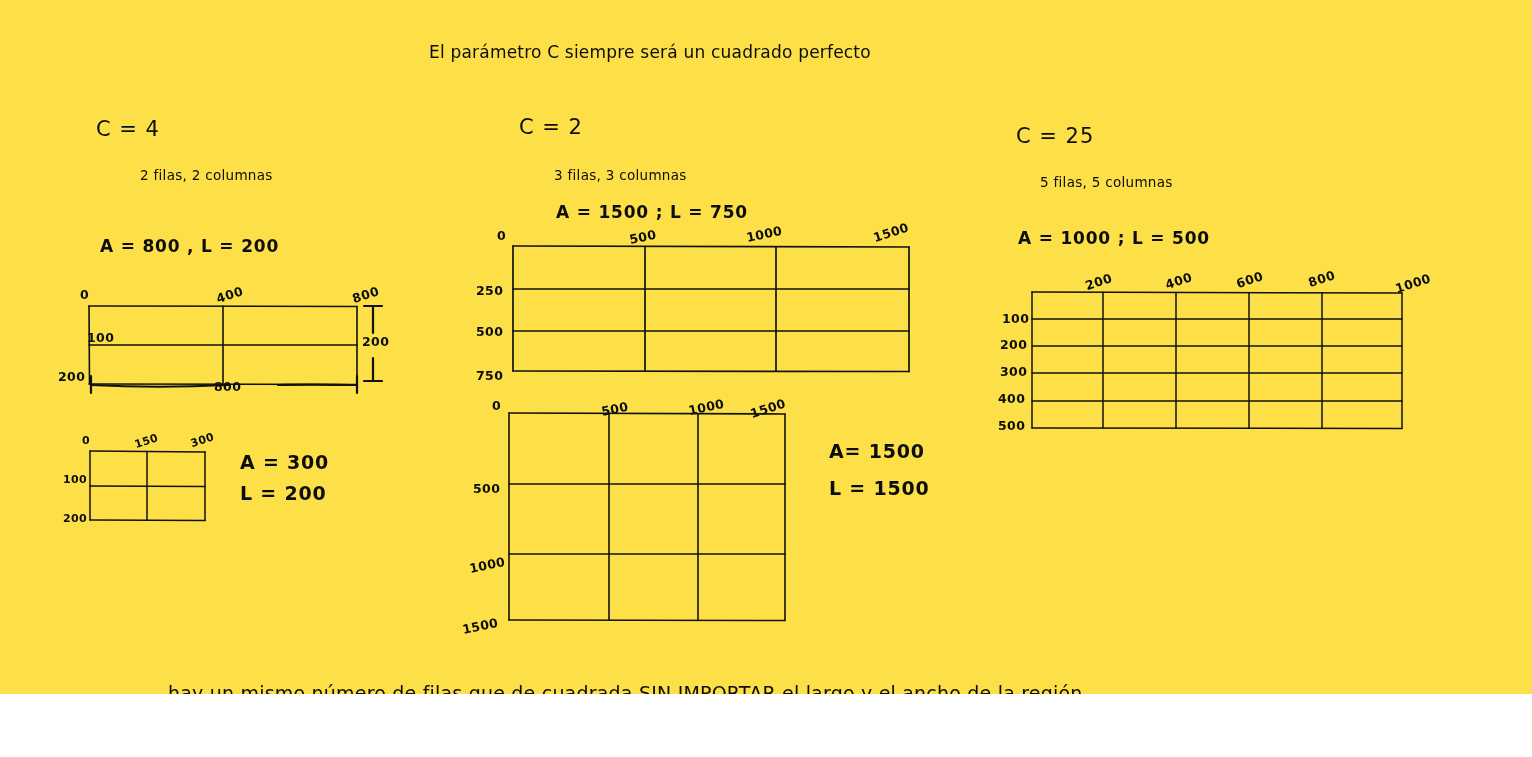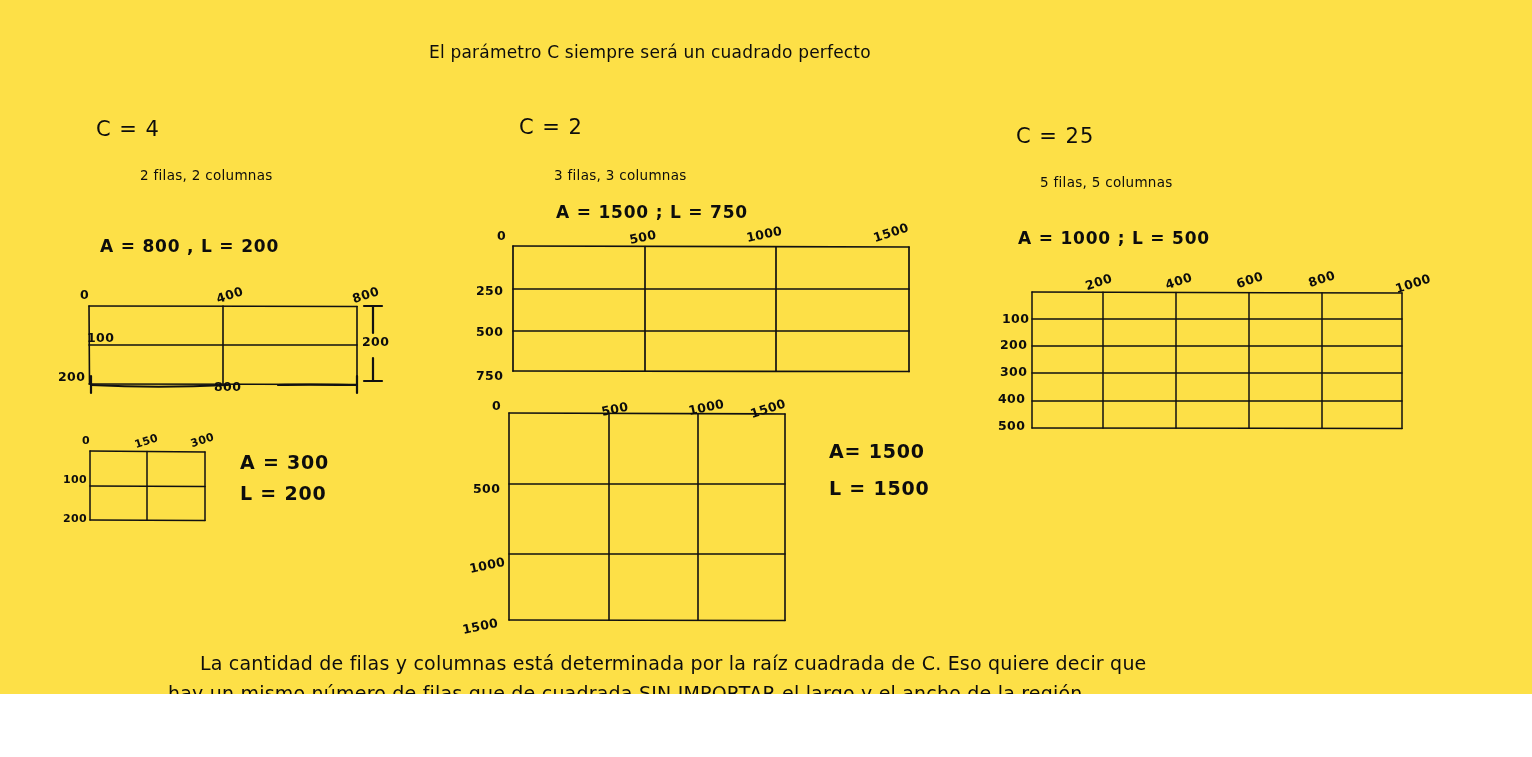--- a/index.html
+++ b/index.html
@@ -225,16 +225,15 @@
   <div class="abs txt tick rot-neg20" style="left:1239px; top:276px;">600</div>
   <div class="abs txt tick rot-neg20" style="left:1311px; top:275px;">800</div>
   <div class="abs txt tick rot-neg20" style="left:1398px; top:281px;">1000</div>
 
   <div class="abs txt tick" style="left:1002px; top:311px;">100</div>
   <div class="abs txt tick" style="left:1000px; top:337px;">200</div>
   <div class="abs txt tick" style="left:1000px; top:364px;">300</div>
   <div class="abs txt tick" style="left:998px; top:391px;">400</div>
   <div class="abs txt tick" style="left:998px; top:418px;">500</div>
 
-  <div class="abs txt bottom-note" style="left:200px; top:648px;">La cantidad de filas y columnas está determinada por la raíz cuadrada de C. Eso quiere decir que</div>
   <div class="abs txt bottom-note" style="left:168px; top:678px;">hay un mismo número de filas que de cuadrada SIN IMPORTAR el largo y el ancho de la región</div>
 
 </div>
 
 </body></html>

